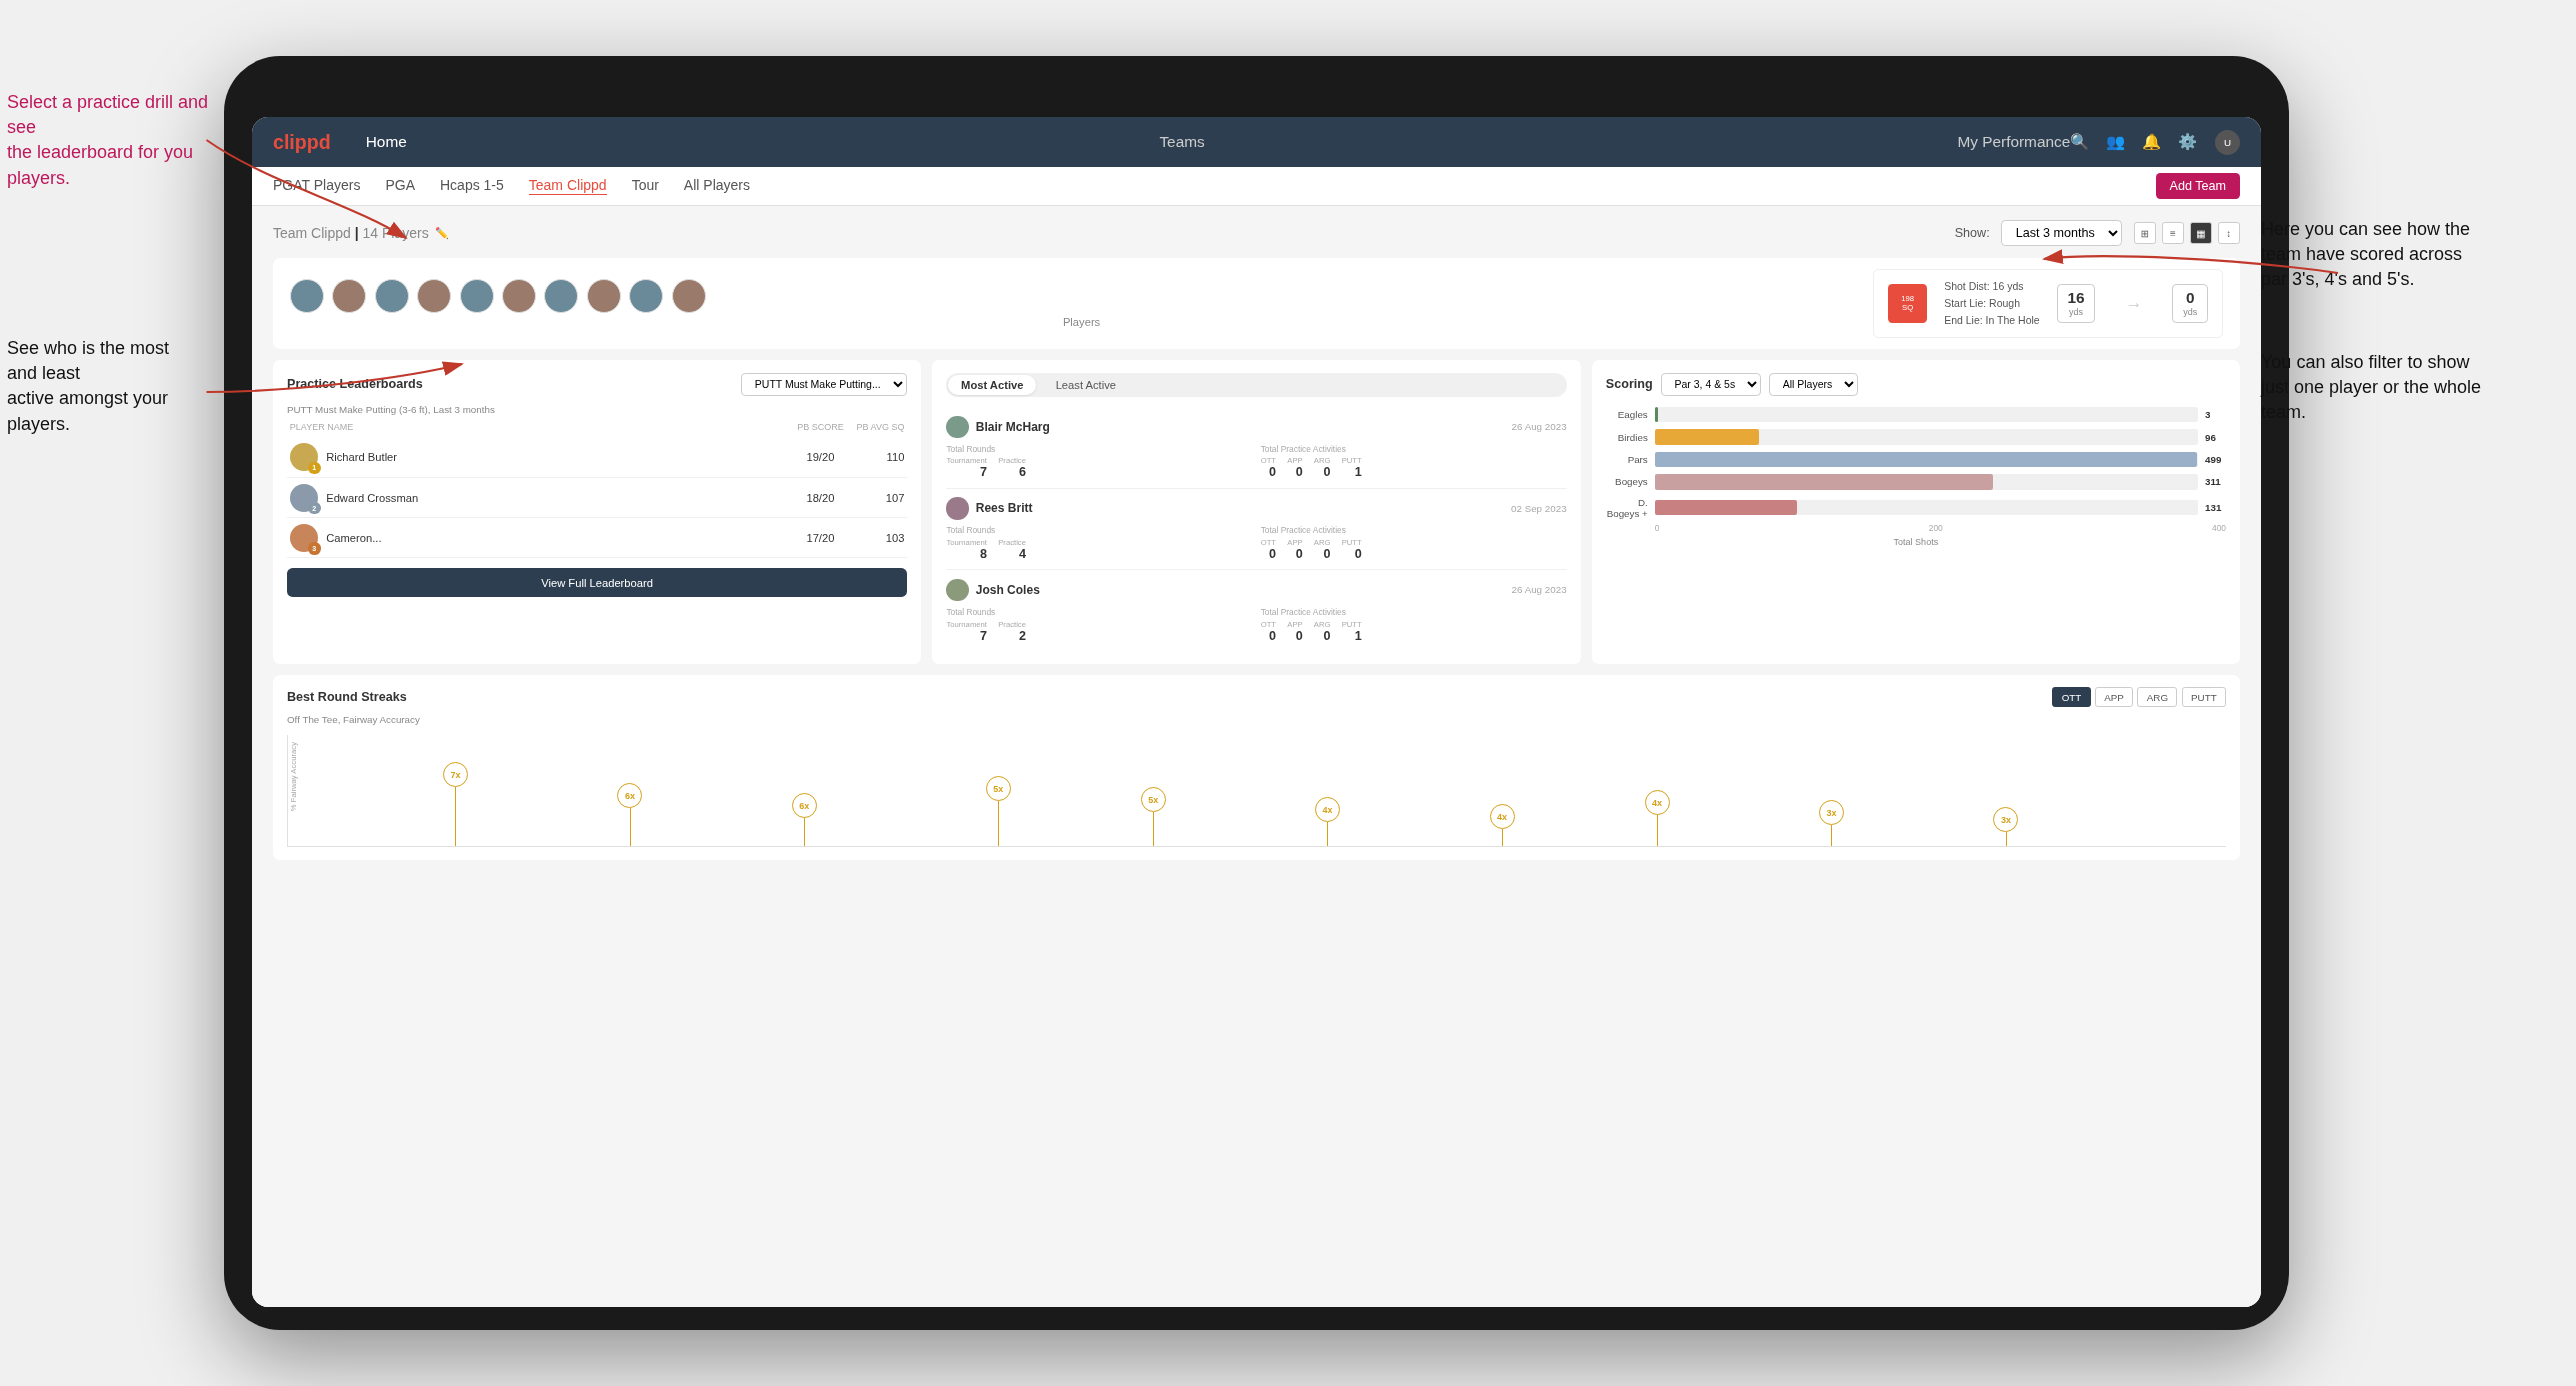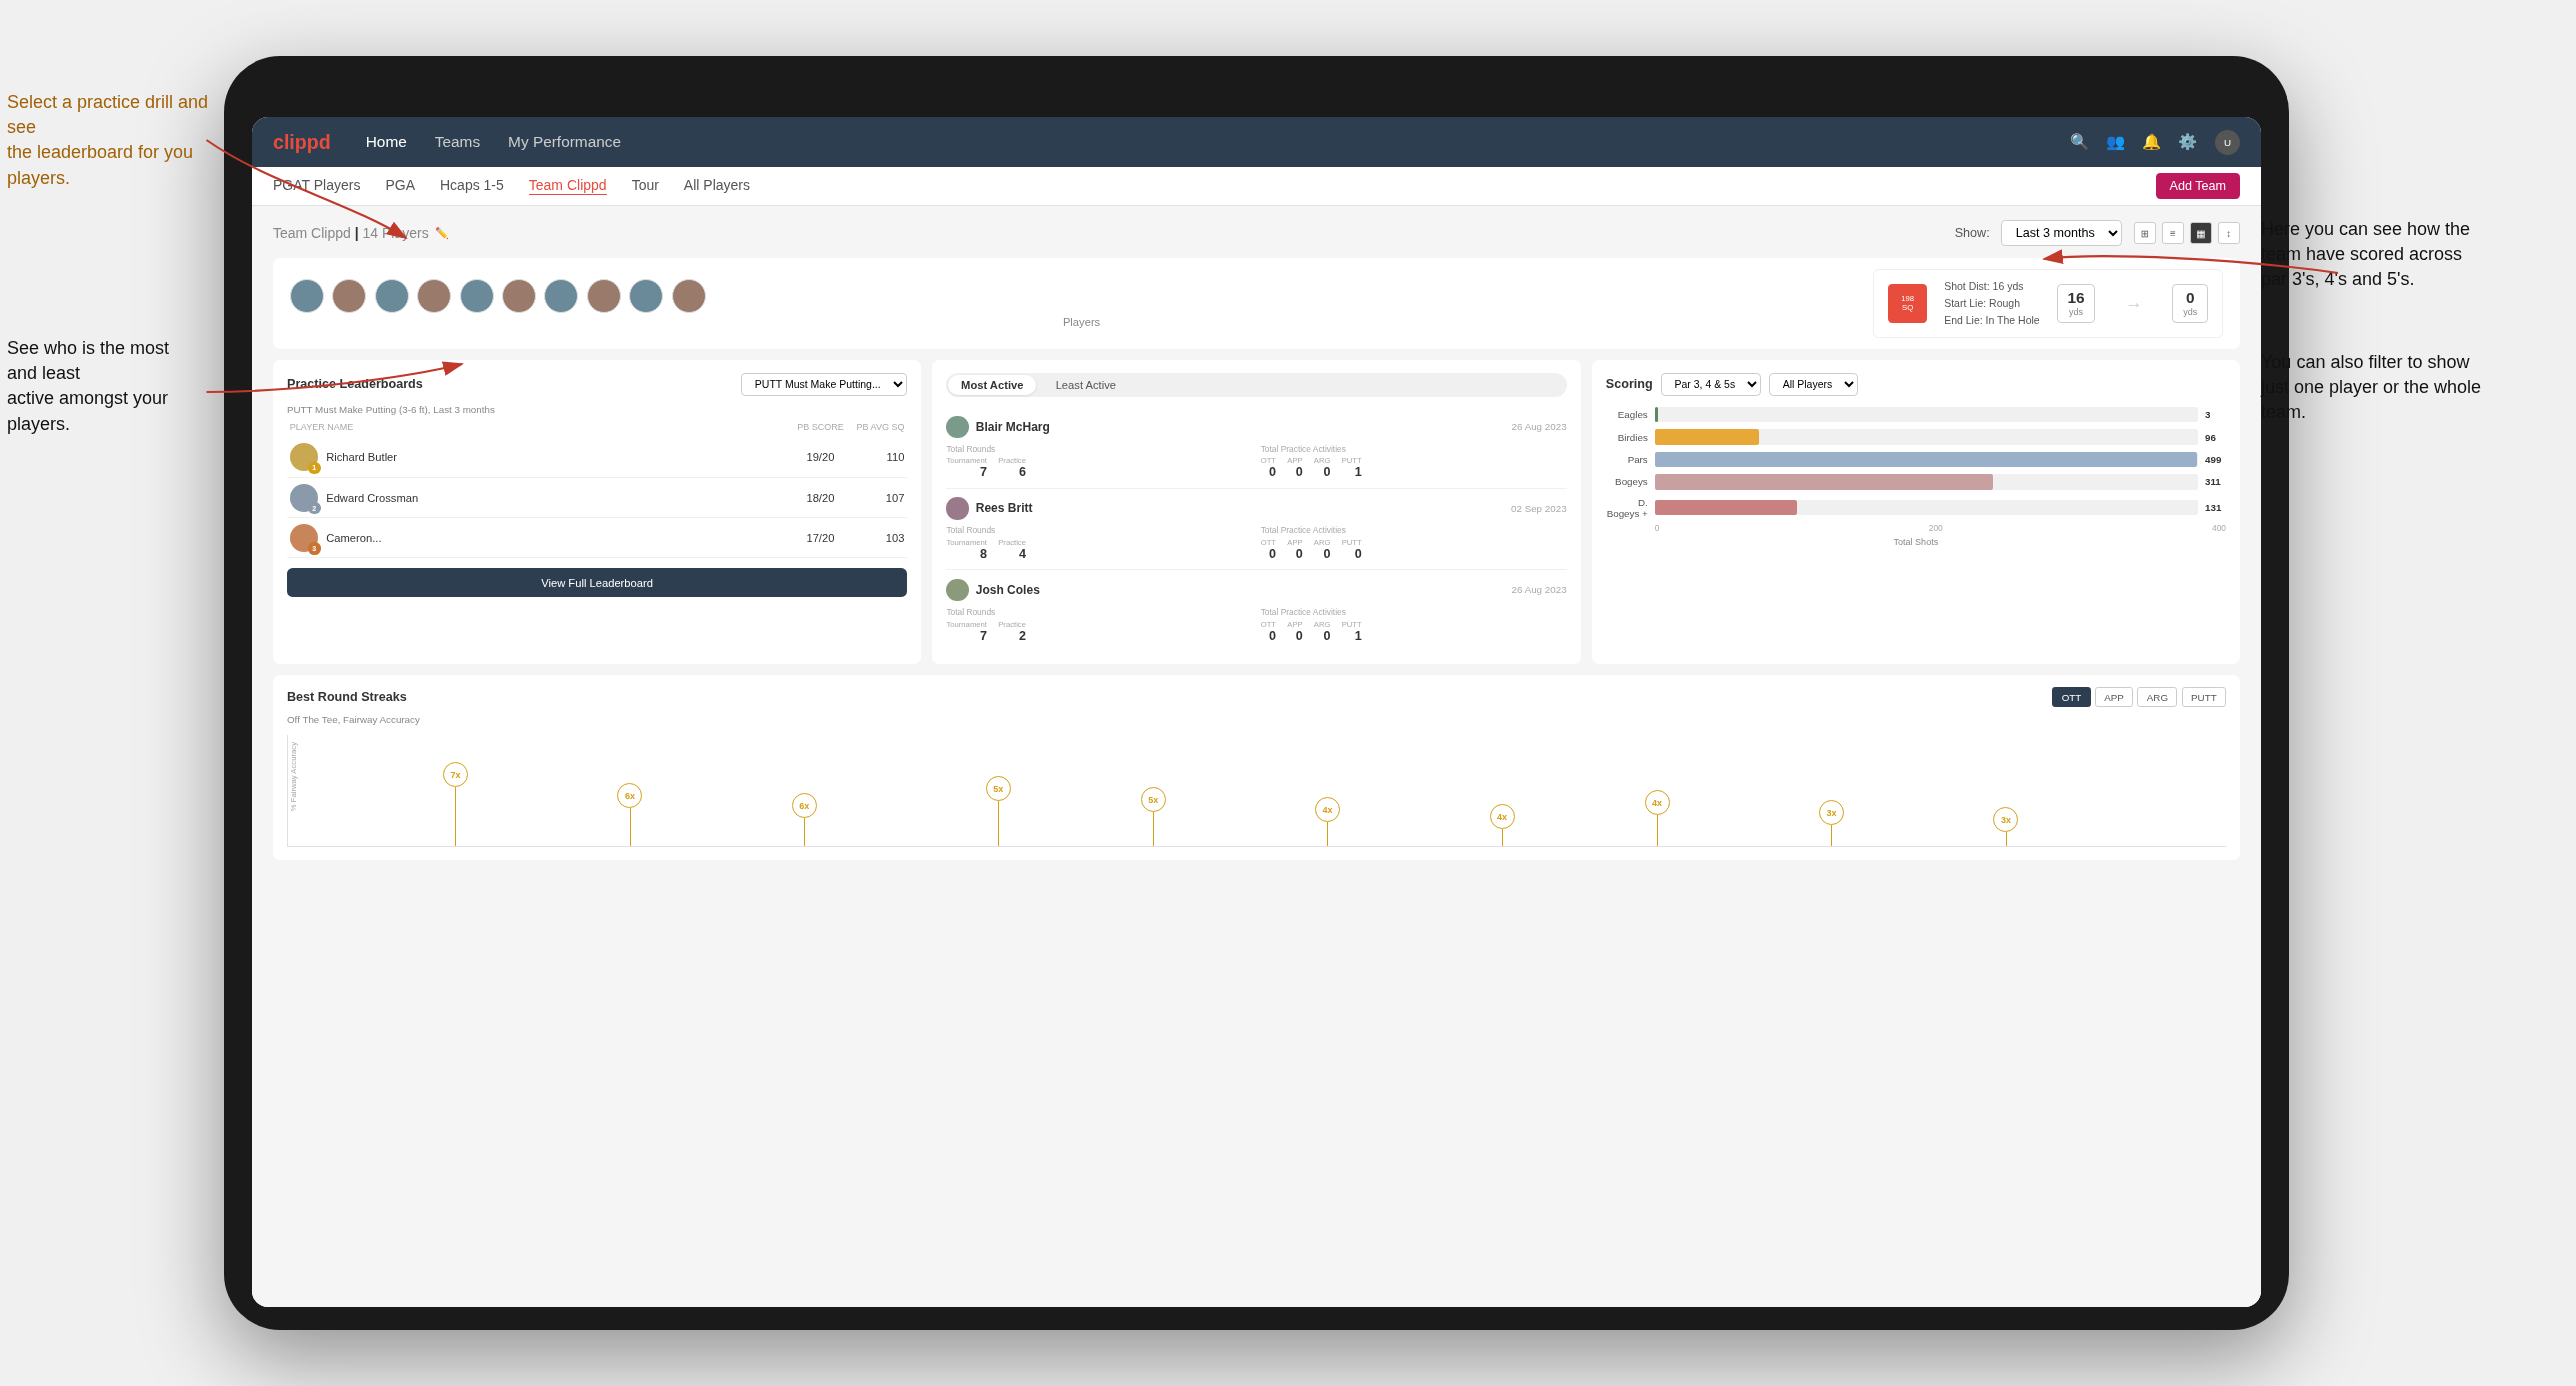--- a/index.html
+++ b/index.html
@@ -66,20 +66,21 @@
     .nav-logo {
       color: #e74c3c;
       font-weight: 700;
       font-size: 19.6px;
       margin-right: 35px;
     }
     .nav-links {
       display: flex;
       gap: 28px;
       flex: 1;
+      justify-content: space-between;
     }
     .nav-link {
       color: #ccc;
       font-size: 15.4px;
       cursor: pointer;
       text-decoration: none;
     }
     .nav-link.active { color: #fff; }
     .nav-icons {
       display: flex;
@@ -936,21 +937,21 @@
             <div class="streak-bubble">3x</div>
             <div class="streak-line"></div>
           </div>
         </div>
       </div>
 
     </div>
   </div>
 </div>
 
-<div class="annotation annotation-left1" style="position:absolute;top:90px;left:7px;width:210px;font-size:18px;line-height:1.4;color:#a16207;white-space:pre-line;">Select a practice drill and see
+<div class="annotation annotation-left1" style="position:absolute;top:90px;left:7px;width:210px;font-size:18px;line-height:1.4;color:#be185d;white-space:pre-line;">Select a practice drill and see
 the leaderboard for you players.</div>
 
 <div class="annotation annotation-left2" style="position:absolute;top:336px;left:7px;width:196px;font-size:18px;line-height:1.4;color:#111;white-space:pre-line;">See who is the most and least
 active amongst your players.</div>
 
 <div class="annotation annotation-right1" style="position:absolute;top:217px;right:21px;width:294px;font-size:18px;line-height:1.4;color:#111;white-space:pre-line;">Here you can see how the
 team have scored across
 par 3's, 4's and 5's.</div>
 
 <div class="annotation annotation-right2" style="position:absolute;top:350px;right:21px;width:294px;font-size:18px;line-height:1.4;color:#111;white-space:pre-line;">You can also filter to show

